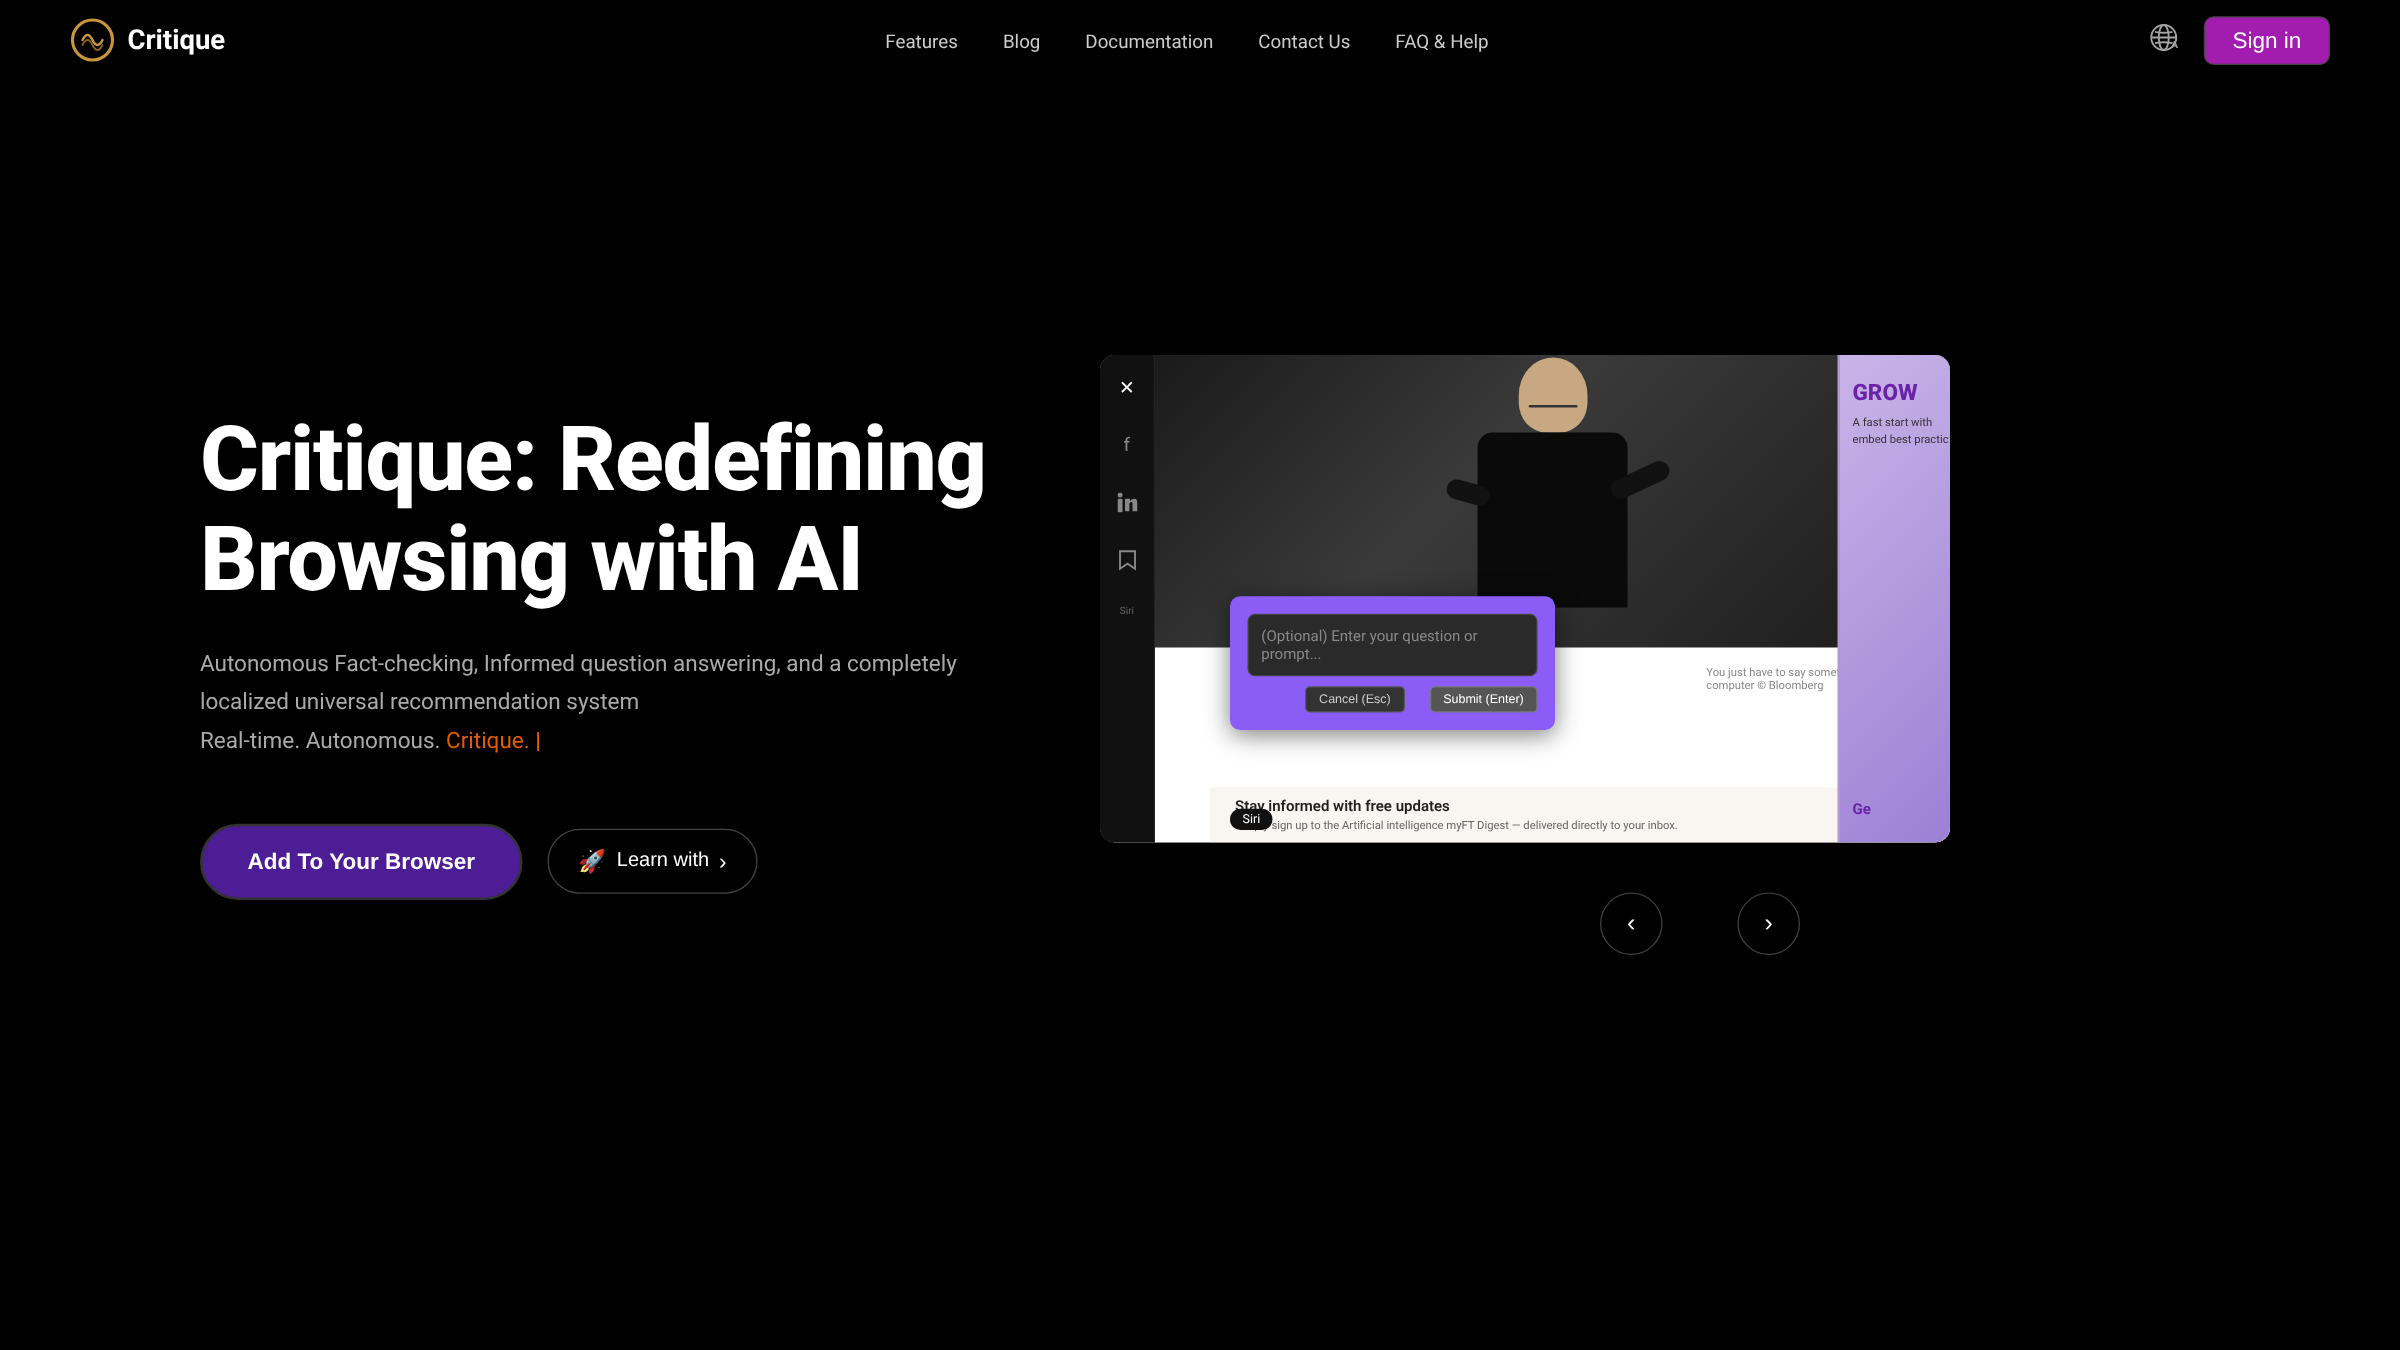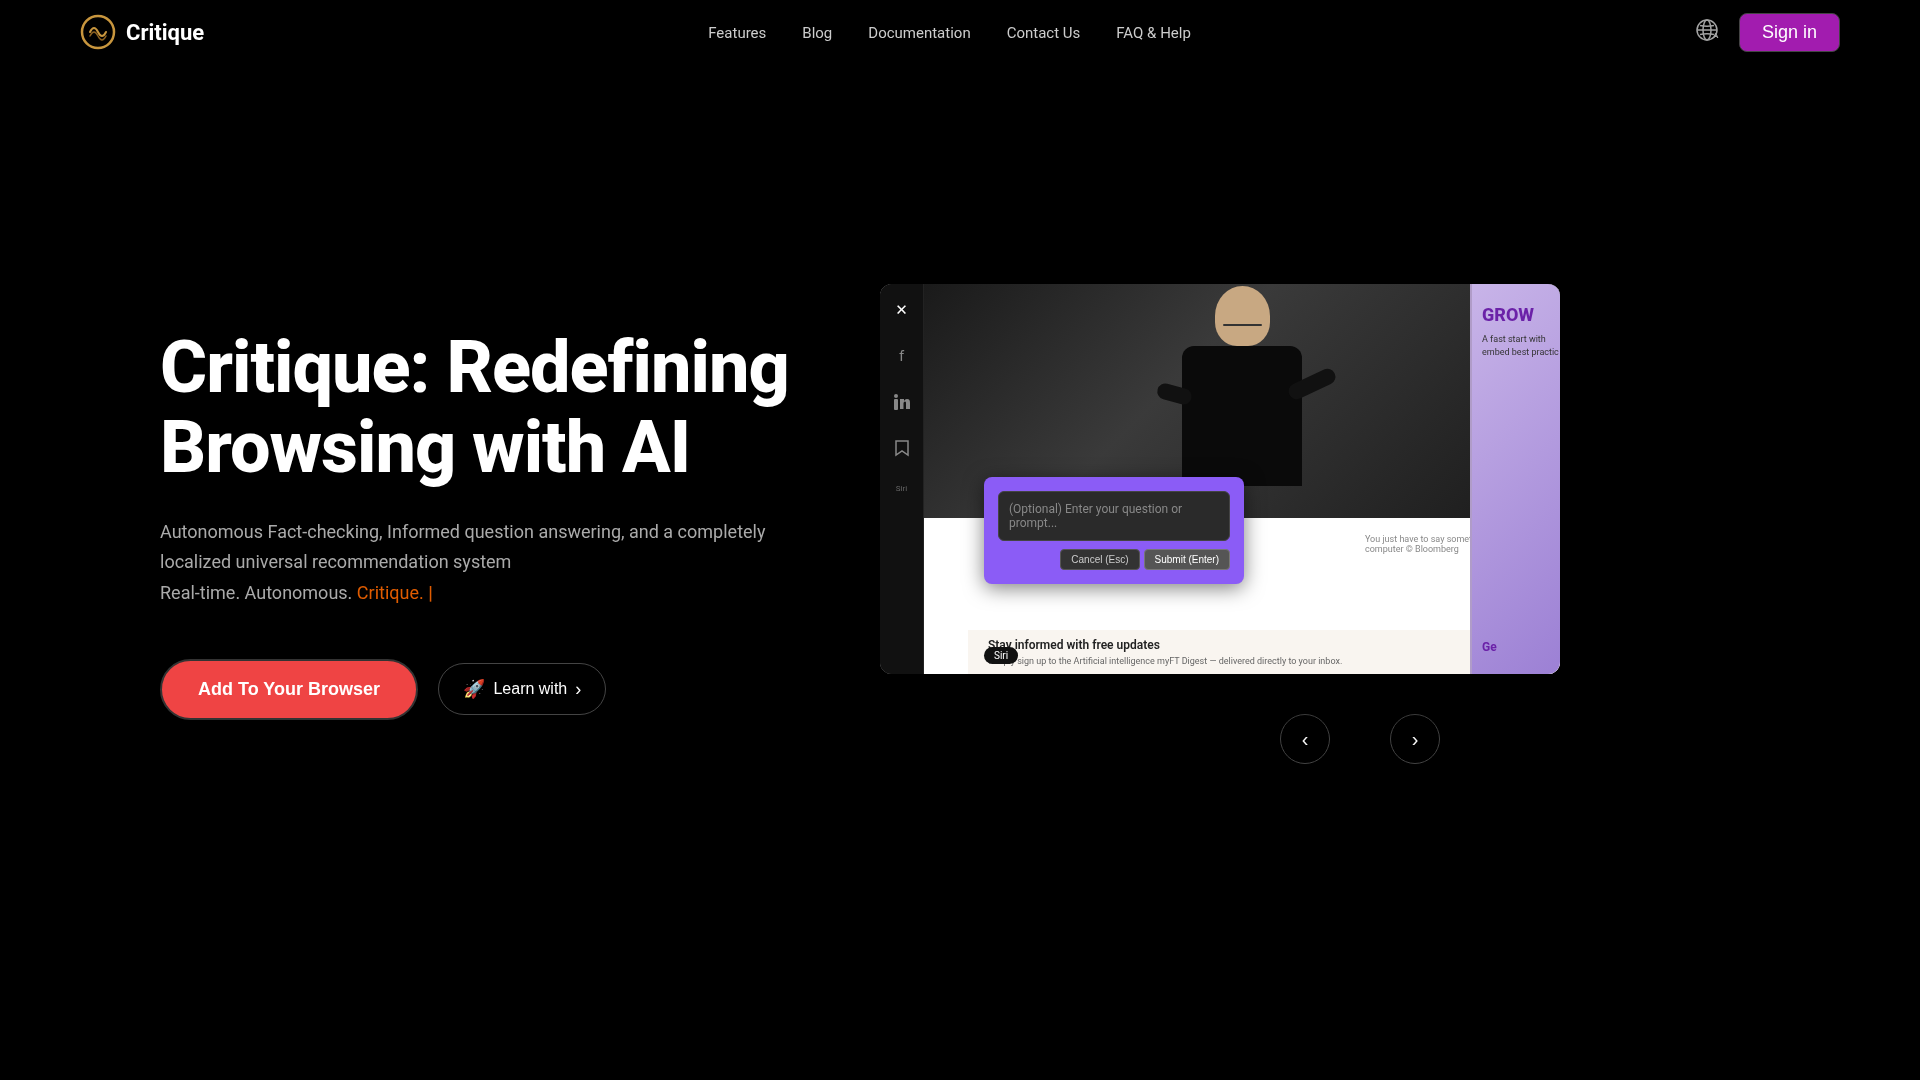--- a/index.html
+++ b/index.html
@@ -11,21 +11,21 @@
       min-height: 1080px;
       width: 1920px;
       overflow-x: hidden;
     }
 
     
     nav {
       display: flex;
       align-items: center;
       justify-content: space-between;
-      padding: 0 80px;
+      padding: 0 56px;
       height: 64px;
       position: relative;
       z-index: 10;
     }
 
     .nav-logo {
       display: flex;
       align-items: center;
       gap: 10px;
       text-decoration: none;
@@ -113,21 +113,21 @@
       text-decoration: none;
     }
 
     .hero-actions {
       display: flex;
       align-items: center;
       gap: 20px;
     }
 
     .btn-primary {
-      background: #ef4444;
+      background: #4c1d95;
       border: 2px solid #333;
       color: #fff;
       padding: 18px 36px;
       border-radius: 50px;
       font-size: 18px;
       font-weight: 600;
       cursor: pointer;
       transition: background 0.2s;
       white-space: nowrap;
     }
@@ -424,21 +424,21 @@
 
             <div class="ss-article-footer">
               <div style="font-size:12px;font-weight:600;color:#222;margin-bottom:4px;">Stay informed with free updates</div>
               <div style="font-size:9px;color:#666;">Simply sign up to the Artificial intelligence myFT Digest — delivered directly to your inbox.</div>
             </div>
 
             <div class="ss-prompt-box">
               <div class="ss-prompt-input">(Optional) Enter your question or prompt...</div>
               <div class="ss-prompt-actions">
                 <button class="ss-prompt-btn">Cancel (Esc)</button>
-                <button class="ss-prompt-btn" style="background:#555;border-color:#777;color:#fff;">Submit (Enter)</button>
+                <button class="ss-prompt-btn" style="background:#555;border-color:#777;color:#fff;margin-left:16px;">Submit (Enter)</button>
               </div>
             </div>
 
             <div style="position:absolute;right:15px;bottom:120px;font-size:9px;color:#888;max-width:180px;">You just have to say something to the computer © Bloomberg</div>
 
             <div style="position:absolute;right:15px;bottom:68px;display:flex;gap:10px;align-items:center;">
               <span style="font-size:14px;color:#888;">💬</span>
               <span style="font-size:11px;color:#555;">186</span>
               <span style="font-size:14px;color:#888;">🖨️</span>
             </div>

